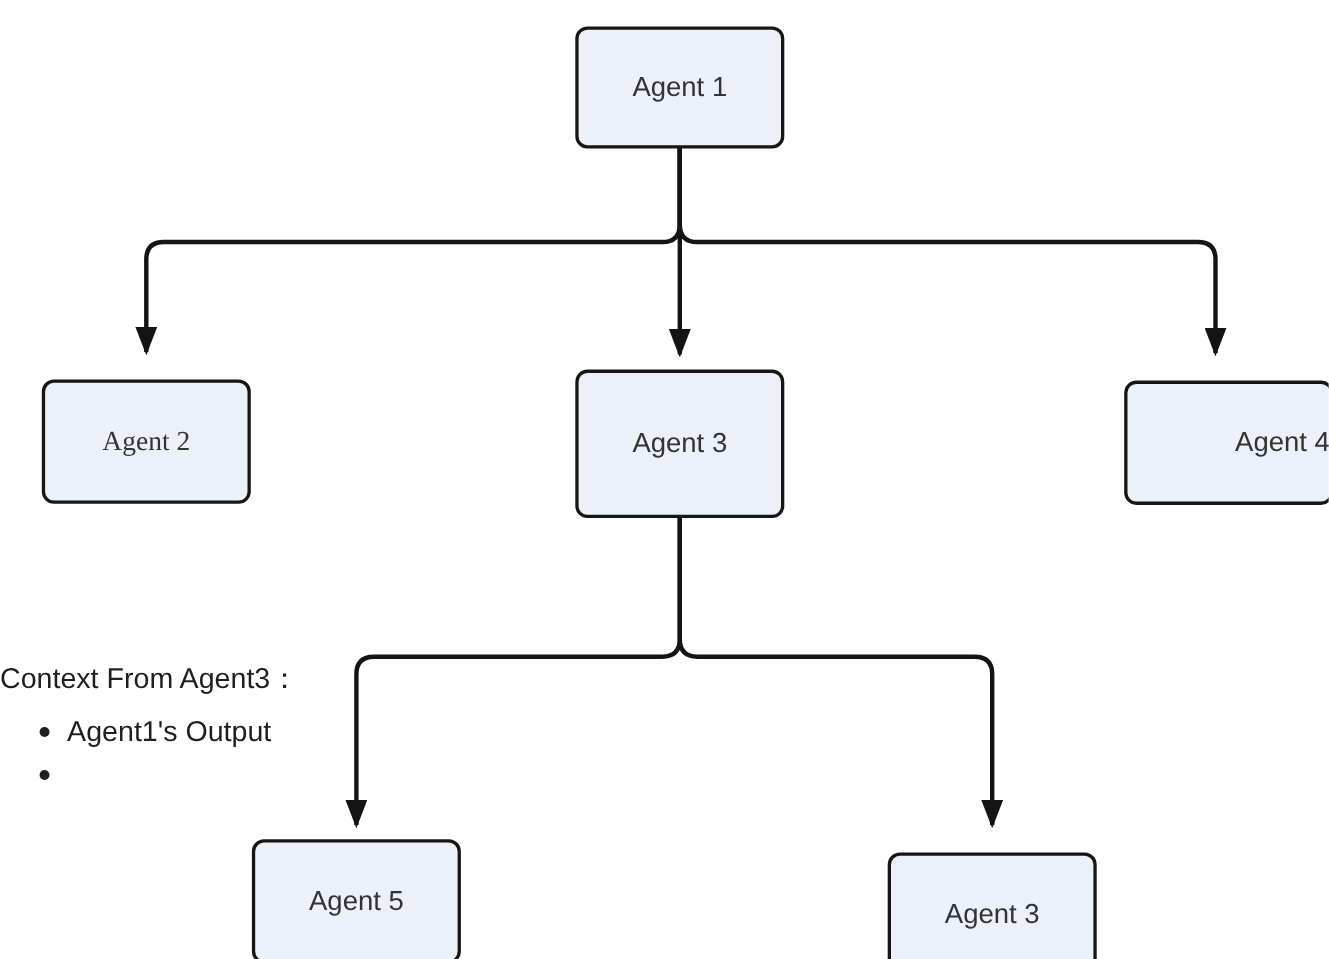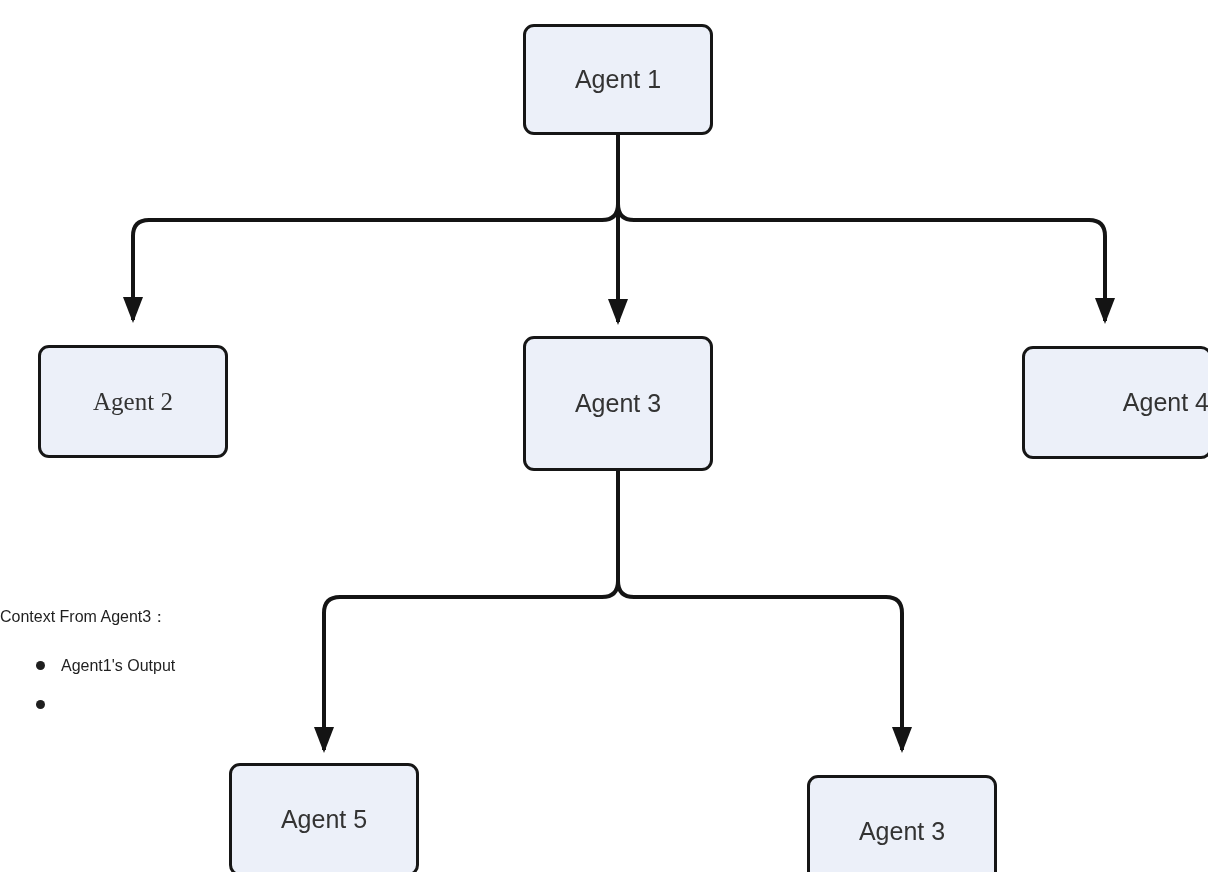--- a/index.html
+++ b/index.html
@@ -48,21 +48,21 @@
   .node-agent4 { left: 1022px;top: 326px; justify-content: flex-end; }
   .node-agent5 { left: 229px; top: 743px; }
   .node-agent6 { left: 807px; top: 755px; }
 
   .annotation {
     position: absolute;
     left: 0px;
     top: 600px;
     width: 300px;
     color: #1f1f1f;
-    font-size: 16px;
+    font-size: 26px;
     line-height: 33px;
   }
   .annotation-title {
     margin: 0 0 6px 0;
   }
   .annotation-list {
     list-style: none;
     margin: 16px;
     padding: 0;
   }

